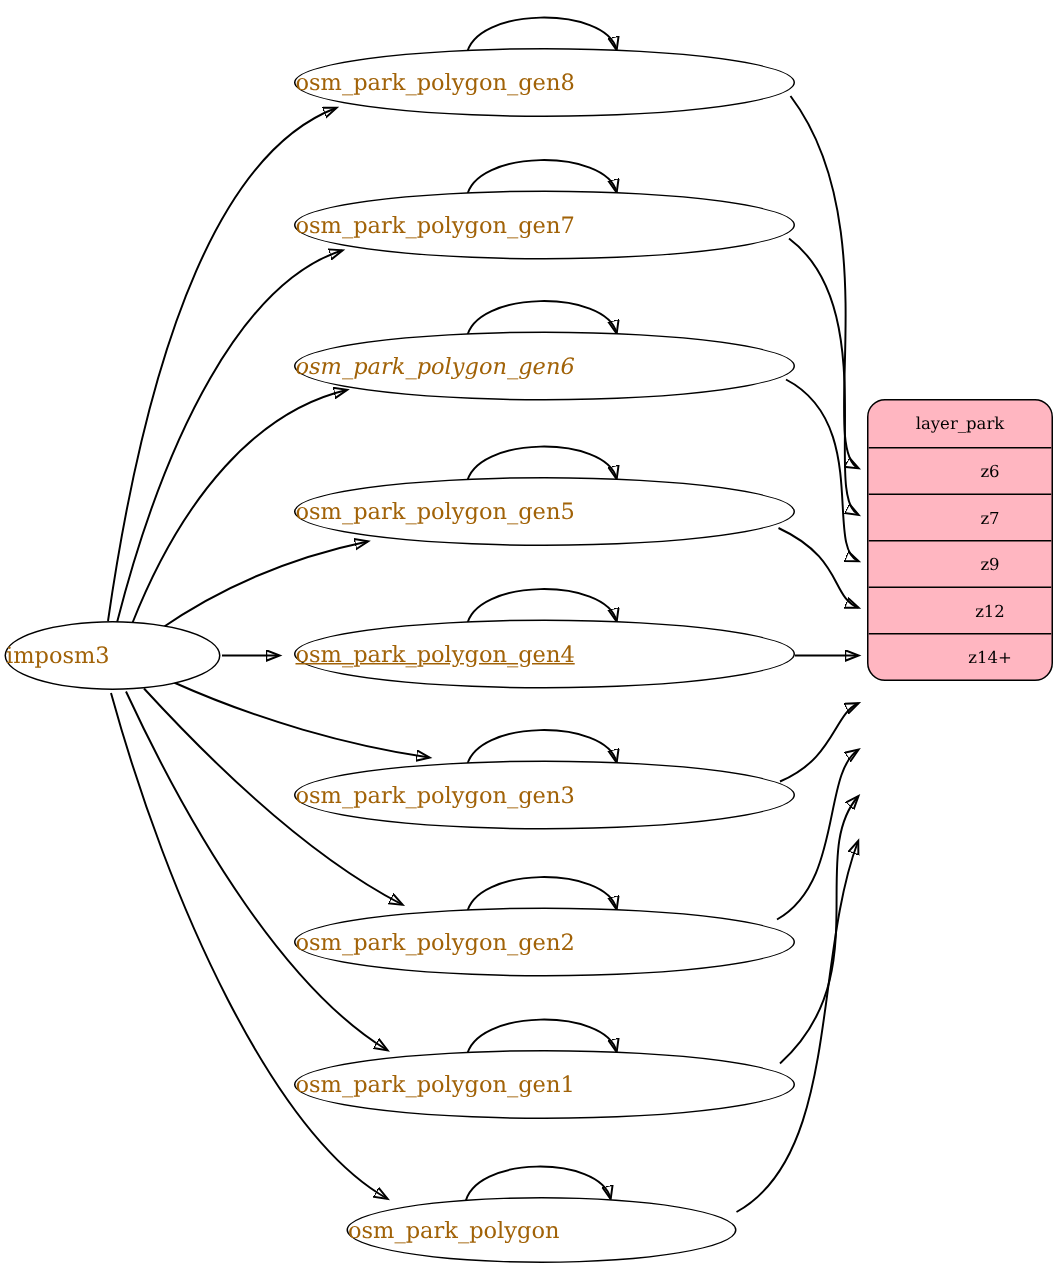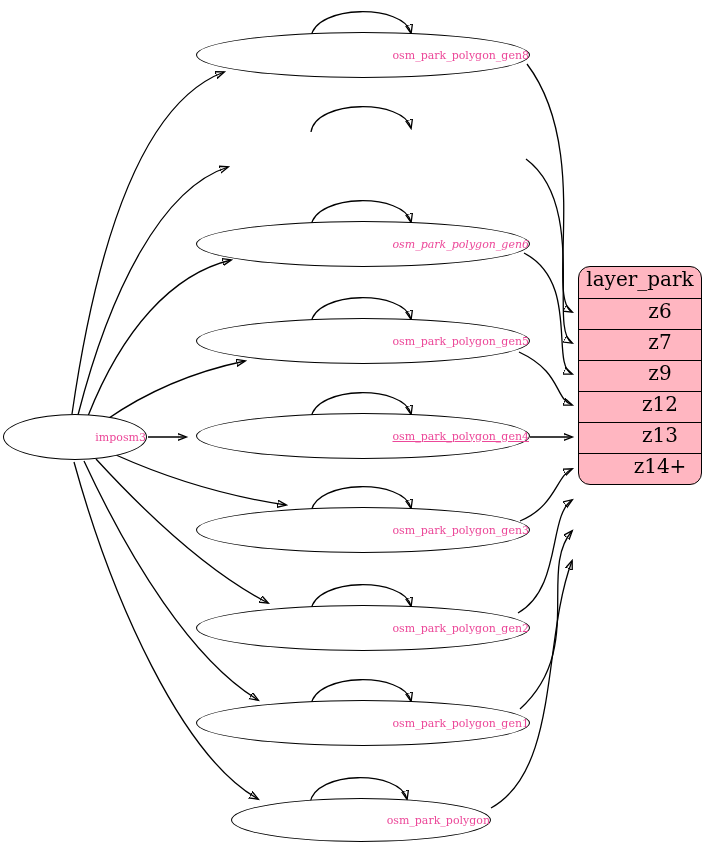--- a/index.html
+++ b/index.html
@@ -17,42 +17,43 @@
     width: 707px; height: 851px;
   }
   #edges path { stroke: #000000; stroke-width: 1.3; fill: none; }
   .ellipse-node {
     position: absolute;
     border: 1.4px solid #000000;
     border-radius: 50%;
     background: #ffffff;
     display: flex;
     align-items: center;
-    justify-content: flex-end;
-    font-size: 11px;
-    color: #ec4899;
+    justify-content: flex-start;
+    font-size: 15px;
+    color: #a16207;
     box-sizing: border-box;
     white-space: nowrap;
   }
   .node-wide  { width: 334px; height: 46px; left: 196px; }
   .table-node {
     position: absolute;
     left: 578px; top: 266px;
     width: 124px;
     border: 1.4px solid #000000;
     border-radius: 12px;
     background: #ffb6c1;
     box-sizing: border-box;
     overflow: hidden;
   }
   .table-row {
     height: 31px;
     display: flex;
+    align-items: center;
     justify-content: center;
-    font-size: 20px;
+    font-size: 11px;
     color: #000000;
     box-sizing: border-box;
   }
   .table-row + .table-row { border-top: 1.3px solid #000000; padding-left: 40px; }
 </style>
 </head>
 <body>
 
 <div id="canvas">
 
@@ -94,20 +95,23 @@
     <path marker-end="url(#arw)" d="M 491 808 C 560 770 542 640 572 561"></path>
   </svg>
 
   <div class="ellipse-node" style="left:3px; top:414px; width:144px; height:46px;">
     <span>imposm3</span>
   </div>
 
   <div class="ellipse-node node-wide" style="top:32px;">
     <span>osm_park_polygon_gen8</span>
   </div>
+  <div class="ellipse-node node-wide" style="top:127px;">
+    <span>osm_park_polygon_gen7</span>
+  </div>
   <div class="ellipse-node node-wide" style="top:221px;font-style:italic;">
     <span>osm_park_polygon_gen6</span>
   </div>
   <div class="ellipse-node node-wide" style="top:318px;">
     <span>osm_park_polygon_gen5</span>
   </div>
   <div class="ellipse-node node-wide" style="top:413px;text-decoration:underline;">
     <span>osm_park_polygon_gen4</span>
   </div>
   <div class="ellipse-node node-wide" style="top:507px;">
@@ -124,17 +128,16 @@
   </div>
 
   <div class="table-node" style="background: rgb(255, 182, 193);">
     <div class="table-row">
       <span>layer_park</span>
     </div>
     <div class="table-row">z6</div>
     <div class="table-row">z7</div>
     <div class="table-row">z9</div>
     <div class="table-row">z12</div>
-    <div class="table-row">z13</div>
     <div class="table-row">z14+</div>
   </div>
 
 </div>
 
 </body></html>

